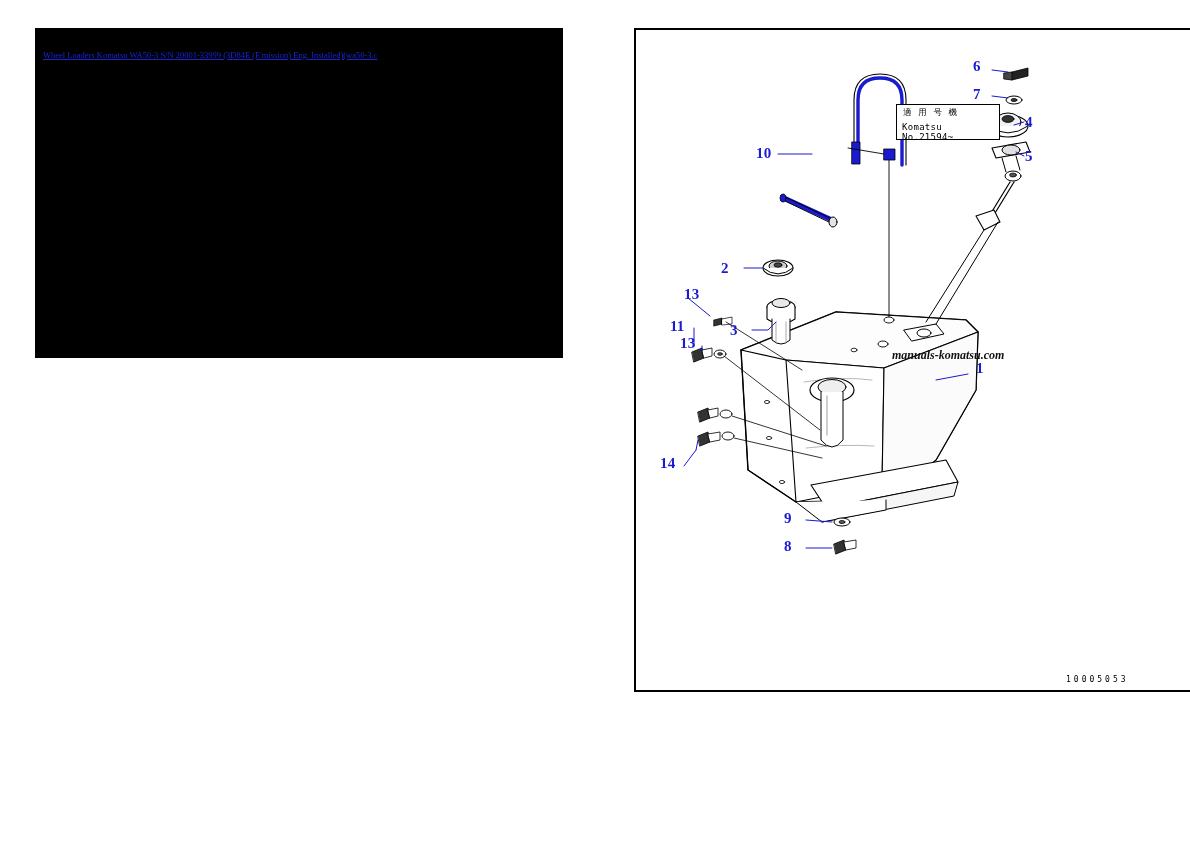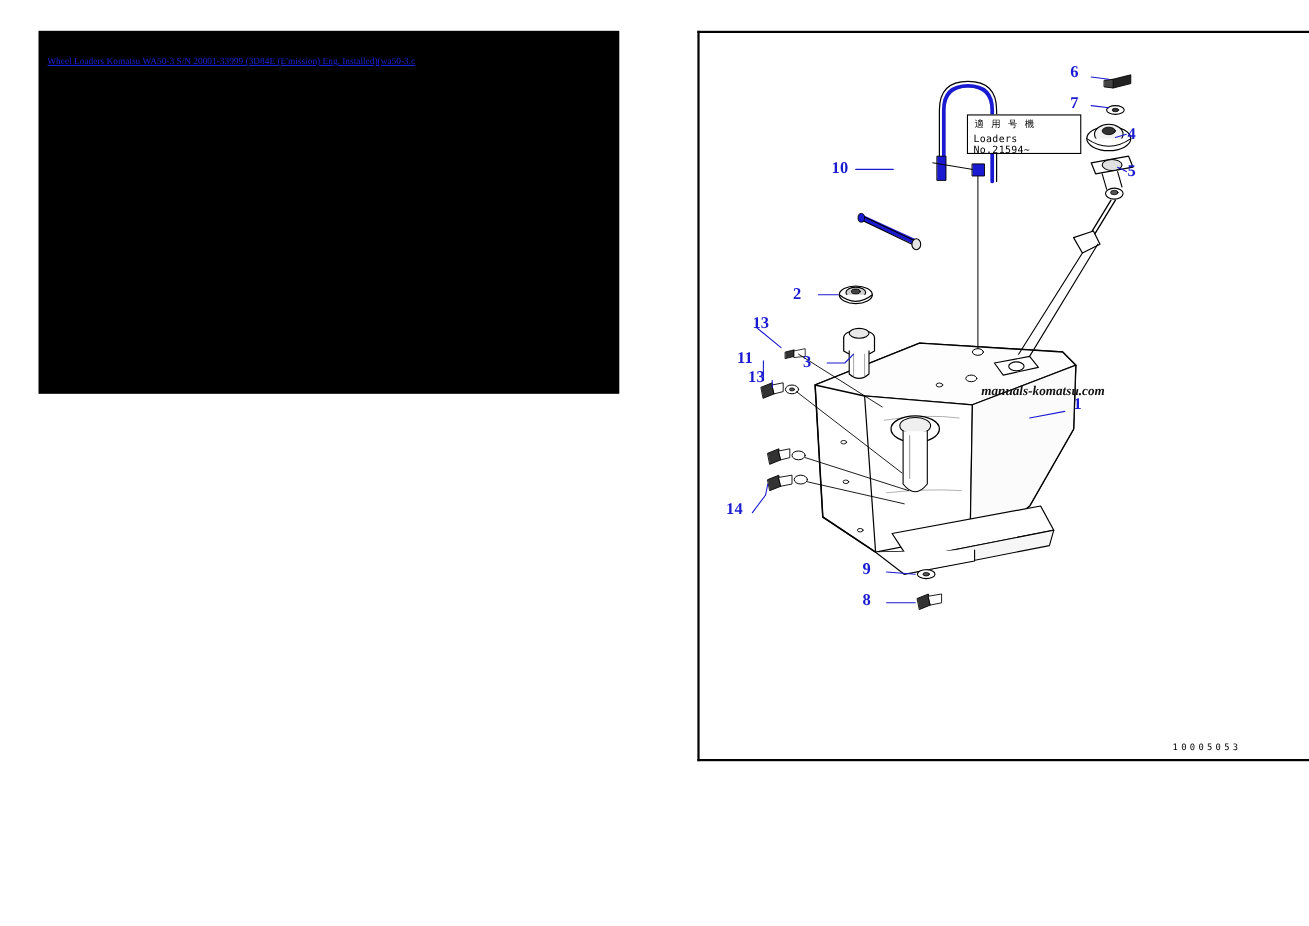--- a/index.html
+++ b/index.html
@@ -77,21 +77,21 @@
     font-family: "Liberation Serif", serif;
     font-size: 12px;
     font-weight: bold;
     font-style: italic;
     color: #111111;
     white-space: nowrap;
   }
 
   #serial-box {
     position: absolute;
-    left: 243px;
+    left: 260px;
     top: 74px;
     width: 104px;
     height: 36px;
     border: 1px solid #000;
     background: #fff;
     box-sizing: border-box;
   }
   #serial-box .jp {
     position: absolute;
     left: 6px;
@@ -271,21 +271,21 @@
       <path d="M66 316 L66 322" stroke="#1a1ad0" stroke-width="1"></path>
       <path d="M52 268 L74 286" stroke="#1a1ad0" stroke-width="1"></path>
       <path d="M48 436 L60 420" stroke="#1a1ad0" stroke-width="1"></path>
       <path d="M170 490 L196 492" stroke="#1a1ad0" stroke-width="1"></path>
       <path d="M170 518 L196 518" stroke="#1a1ad0" stroke-width="1"></path>
     </g>
   </svg>
 
   <div id="serial-box">
     <div class="jp">適 用 号 機</div>
-    <div class="sn">Loaders  No.21594~</div>
+    <div class="sn">Komatsu  No.21594~</div>
   </div>
 
   <div id="watermark">manuals-komatsu.com</div>
 
   <div id="drawing-code">10005053</div>
 
   <div class="callout" style="left:340px; top:330px;">1</div>
   <div class="callout" style="left:85px;  top:230px;">2</div>
   <div class="callout" style="left:94px;  top:292px;">3</div>
   <div class="callout" style="left:389px; top:84px;">4</div>

